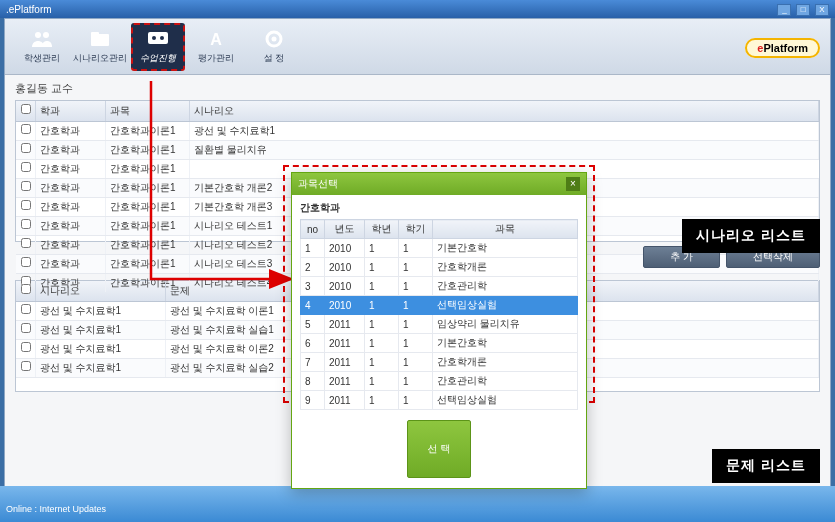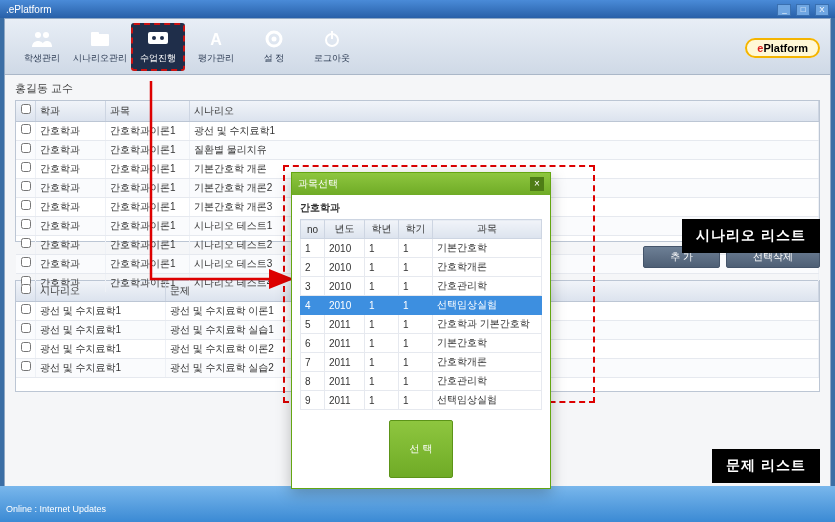--- a/index.html
+++ b/index.html
@@ -5,21 +5,21 @@
 * { margin:0; padding:0; box-sizing:border-box; font-family:"Malgun Gothic","Segoe UI",sans-serif; }
 body { background:#3b6ea5; width:835px; height:522px; overflow:hidden; position:relative; }
 .titlebar { height:18px; background:linear-gradient(#4a8bd8,#2860a8); color:#fff; font-size:10px; padding:2px 6px; display:flex; justify-content:space-between; align-items:center; }
 .titlebar .ctrls span { display:inline-block; width:14px; height:12px; background:#6fa6e2; border:1px solid #3a70b0; margin-left:2px; font-size:8px; text-align:center; line-height:10px; }
 .window { background:#3b6ea5; padding:0 4px 14px 4px; height:504px; }
 .content { background:#f5f6f8; border:1px solid #8ea7c4; height:486px; position:relative; }
 .toolbar { height:56px; background:linear-gradient(#e8eef6,#cfd9e6); border-bottom:1px solid #aab7c8; display:flex; align-items:center; padding:0 10px; }
 .tool { width:54px; height:48px; display:flex; flex-direction:column; align-items:center; justify-content:center; margin-right:4px; border-radius:3px; cursor:pointer; }
 .tool .icn { width:28px; height:22px; display:flex; align-items:center; justify-content:center; color:#fff; font-size:16px; }
 .tool .lbl { font-size:9px; color:#2b3a52; margin-top:2px; }
-.tool.active { border:2px dashed #c11; background:#1f2e4a; }
+.tool.active { border:2px dashed #c11; background:#1f2e4a;font-style:italic; }
 .tool.active .lbl { color:#fff; }
 .logo { margin-left:auto; }
 .logo .pill { border:2px solid #f4b400; border-radius:12px; padding:2px 10px; font-size:11px; font-weight:bold; background:#fff8d6; }
 .logo .pill .e { color:#d22; }
 .body { padding:6px 10px 8px 10px; }
 .prof { font-size:11px; color:#444; margin-bottom:4px; }
 .grid { border:1px solid #bcc6d4; background:#fff; font-size:10px; }
 .grid .hdr { display:flex; background:linear-gradient(#f1f4f9,#dce3ee); border-bottom:1px solid #bcc6d4; }
 .grid .hdr .cell { padding:3px 4px; border-right:1px solid #cdd5e2; color:#333; }
 .grid .row { display:flex; border-bottom:1px solid #e6e9ef; }
@@ -31,21 +31,21 @@
 .c-scn { flex:1 1 auto; }
 .top-grid { height:142px; }
 .bot-grid { height:112px; margin-top:12px; }
 .c-scn2 { width:130px; flex:0 0 130px; }
 .c-prob { flex:1 1 auto; }
 .btnrow { display:flex; justify-content:flex-end; gap:6px; margin-top:4px; }
 .btn { background:linear-gradient(#6d7f95,#4e5f75); color:#fff; font-size:10px; padding:3px 26px; border:1px solid #44546a; border-radius:2px; cursor:pointer; }
 .status { position:absolute; left:0; right:0; bottom:0; height:14px; background:linear-gradient(#79b7ec,#3b8ad4); color:#fff; font-size:9px; padding:18px 6px; }
 
 
-.dlg { position:absolute; left:286px; top:153px; width:260px; border:1px solid #64a612; background:#fff; z-index:5; box-shadow:0 4px 14px rgba(0,0,0,0.25); }
+.dlg { position:absolute; left:286px; top:153px; width:296px; border:1px solid #64a612; background:#fff; z-index:5; box-shadow:0 4px 14px rgba(0,0,0,0.25); }
 .dlg .ttl { background:linear-gradient(#8ec63f,#6fab26); color:#fff; font-size:10px; padding:4px 6px; display:flex; justify-content:space-between; align-items:center; }
 .dlg .ttl .x { width:14px; height:14px; background:#4e7d16; color:#fff; text-align:center; line-height:13px; font-size:10px; cursor:pointer; }
 .dlg .inner { padding:6px 8px 10px 8px; }
 .dlg .dept { font-size:10px; font-weight:bold; color:#333; margin-bottom:4px; }
 .dlg table { border-collapse:collapse; width:100%; font-size:10px; }
 .dlg th { background:linear-gradient(#f1f4f9,#dce3ee); border:1px solid #cdd5e2; padding:2px 4px; font-weight:normal; color:#333; }
 .dlg td { border:1px solid #e6e9ef; padding:2px 4px; color:#333; }
 .dlg tr.sel td { background:#3d8fe0; color:#fff; border-color:#3d8fe0; }
 .dlg .sbtn { display:block; margin:10px auto 0 auto; background:linear-gradient(#8ec63f,#6fab26); color:#fff; border:1px solid #5c9418; font-size:10px; padding:21px 20px; cursor:pointer; border-radius:2px; }
 
@@ -116,29 +116,20 @@
           </div>
           <div class="tool">
             <span class="icn">
               <svg width="20" height="20" viewBox="0 0 20 20">
                 <circle cx="10" cy="10" r="7" fill="none" stroke="#fff" stroke-width="3"></circle>
                 <circle cx="10" cy="10" r="2.5" fill="#fff"></circle>
               </svg>
             </span>
             <span class="lbl">설 정</span>
           </div>
-          <div class="tool">
-            <span class="icn">
-              <svg width="18" height="18" viewBox="0 0 18 18">
-                <circle cx="9" cy="10" r="6" fill="none" stroke="#fff" stroke-width="2"></circle>
-                <rect x="8" y="1" width="2" height="8" fill="#fff"></rect>
-              </svg>
-            </span>
-            <span class="lbl">로그아웃</span>
-          </div>
         </div>
       <div class="logo">
         <span class="pill"><span class="e">e</span><span>Platform</span></span>
       </div>
     </div>
 
     <div class="body">
       <div class="prof">홍길동 교수</div>
 
       <div class="grid top-grid">
@@ -158,21 +149,20 @@
             <div class="row">
               <div class="cell chk"><input type="checkbox" style=""></div>
               <div class="cell c-dept">간호학과</div>
               <div class="cell c-subj">간호학과이론1</div>
               <div class="cell c-scn">질환별 물리치유</div>
             </div>
             <div class="row">
               <div class="cell chk"><input type="checkbox" style=""></div>
               <div class="cell c-dept">간호학과</div>
               <div class="cell c-subj">간호학과이론1</div>
-              <div class="cell c-scn">기본간호학 개론</div>
             </div>
             <div class="row">
               <div class="cell chk"><input type="checkbox" style=""></div>
               <div class="cell c-dept">간호학과</div>
               <div class="cell c-subj">간호학과이론1</div>
               <div class="cell c-scn">기본간호학 개론2</div>
             </div>
             <div class="row">
               <div class="cell chk"><input type="checkbox" style=""></div>
               <div class="cell c-dept">간호학과</div>
@@ -291,21 +281,21 @@
                 <td>2010</td>
                 <td>1</td>
                 <td>1</td>
                 <td>선택임상실험</td>
               </tr>
               <tr>
                 <td>5</td>
                 <td>2011</td>
                 <td>1</td>
                 <td>1</td>
-                <td>간호학과 기본간호학</td>
+                <td>임상약리 물리치유</td>
               </tr>
               <tr>
                 <td>6</td>
                 <td>2011</td>
                 <td>1</td>
                 <td>1</td>
                 <td>기본간호학</td>
               </tr>
               <tr>
                 <td>7</td>

